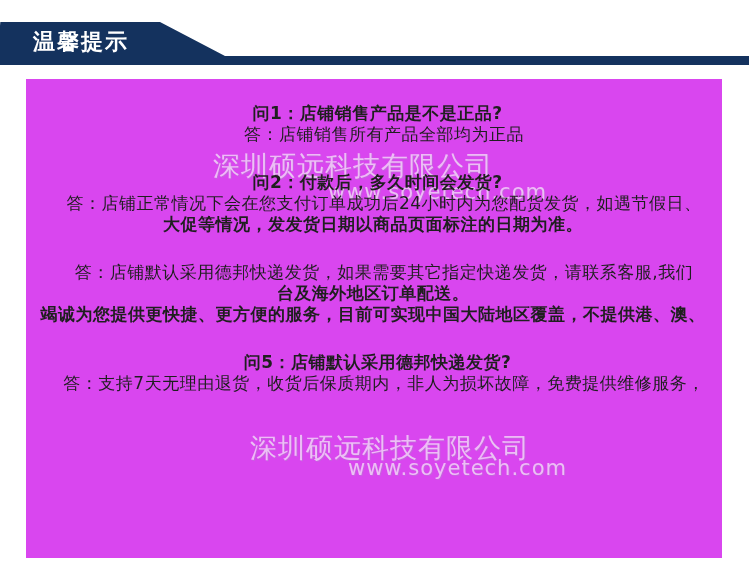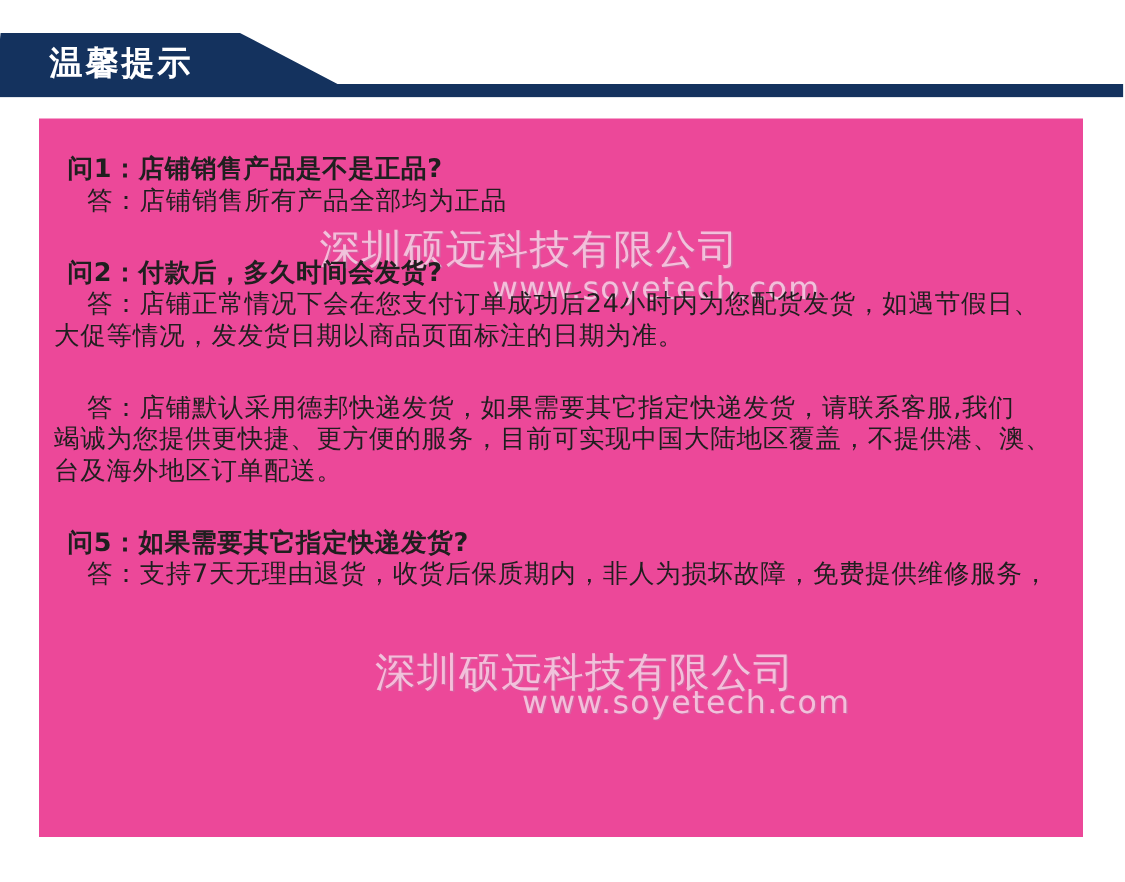--- a/index.html
+++ b/index.html
@@ -36,35 +36,36 @@
     white-space: nowrap;
   }
 
   
   .panel {
     position: absolute;
     left: 26px;
     top: 79px;
     width: 696px;
     height: 479px;
-    background: #ec4899;
+    background: #d946ef;
     padding: 24px 12px 0 10px;
+    text-align: center;
   }
 
   .qa { position: relative; z-index: 2; margin-bottom: 27px; }
   .qa p {
     font-size: 17px;
     line-height: 21px;
     letter-spacing: 0.5px;
     color: #1f1f1f;
     white-space: nowrap;
   }
   .q  { font-weight: 700; color: #111111; text-indent: 9px; }
   .a1 { text-indent: 22px; }
-  .ac { text-indent: 0; }
+  .ac { text-indent: 0; font-weight: bold; }
 
   
   .wm {
     position: absolute;
     z-index: 1;
     color: rgba(255, 255, 255, 0.62);
     text-shadow: 1px 1px 0 rgba(160, 166, 184, 0.30);
     white-space: nowrap;
     pointer-events: none;
   }
@@ -97,24 +98,24 @@
     </div>
 
     <div class="qa">
       <p class="q">问2：付款后，多久时间会发货?</p>
       <p class="a1">答：店铺正常情况下会在您支付订单成功后24小时内为您配货发货，如遇节假日、</p>
       <p class="ac">大促等情况，发发货日期以商品页面标注的日期为准。</p>
     </div>
 
     <div class="qa">
       <p class="a1">答：店铺默认采用德邦快递发货，如果需要其它指定快递发货，请联系客服,我们</p>
+      <p class="ac">台及海外地区订单配送。</p>
       <p class="ac">竭诚为您提供更快捷、更方便的服务，目前可实现中国大陆地区覆盖，不提供港、澳、</p>
-      <p class="ac">台及海外地区订单配送。</p>
     </div>
 
 
     <div class="qa">
-      <p class="q">问5：如果需要其它指定快递发货?</p>
+      <p class="q">问5：店铺默认采用德邦快递发货?</p>
       <p class="a1">答：支持7天无理由退货，收货后保质期内，非人为损坏故障，免费提供维修服务，</p>
     </div>
 
   </div>
 </div>
 
 </body></html>

